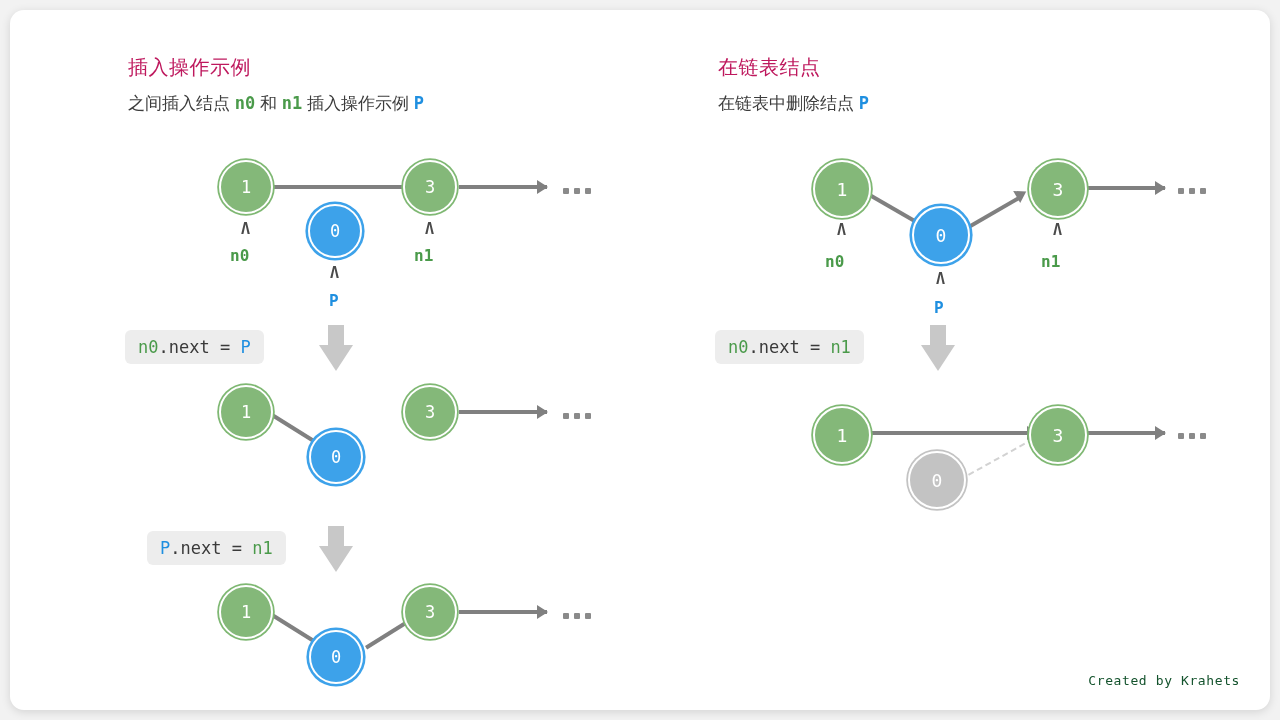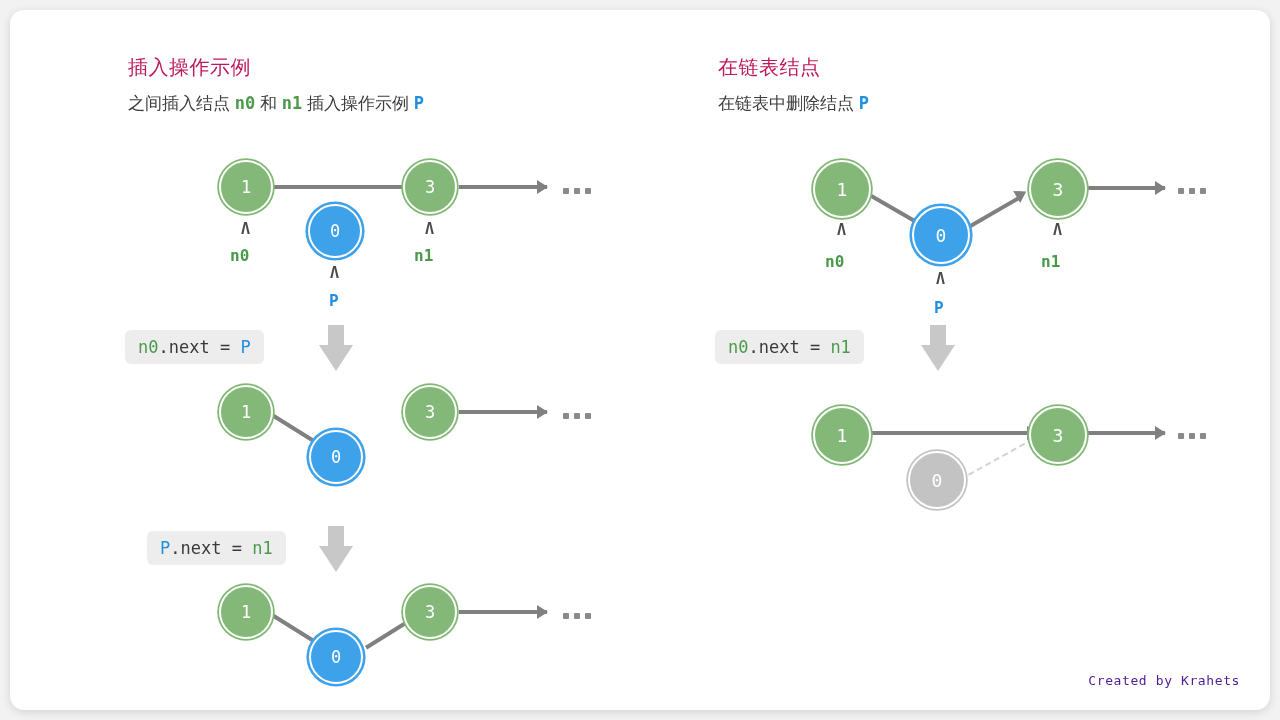--- a/index.html
+++ b/index.html
@@ -117,21 +117,21 @@
   .downarrow .tip{
     position:absolute;left:0;top:20px;
     border-left:17px solid transparent;
     border-right:17px solid transparent;
     border-top:26px solid #c8c8c8;
   }
 
   .credit{
     position:absolute;right:30px;bottom:22px;
     font-family:"DejaVu Sans Mono","Liberation Mono",monospace;
-    font-size:13px;color:#4c1d95;letter-spacing:0.6px;
+    font-size:13px;color:#14532d;letter-spacing:0.6px;
   }
 </style>
 </head>
 <body>
 
 <div class="card">
 
   <div class="panel panel-left">
 
     <div class="p-title" style="left:118px;top:44px;">插入操作示例</div>

